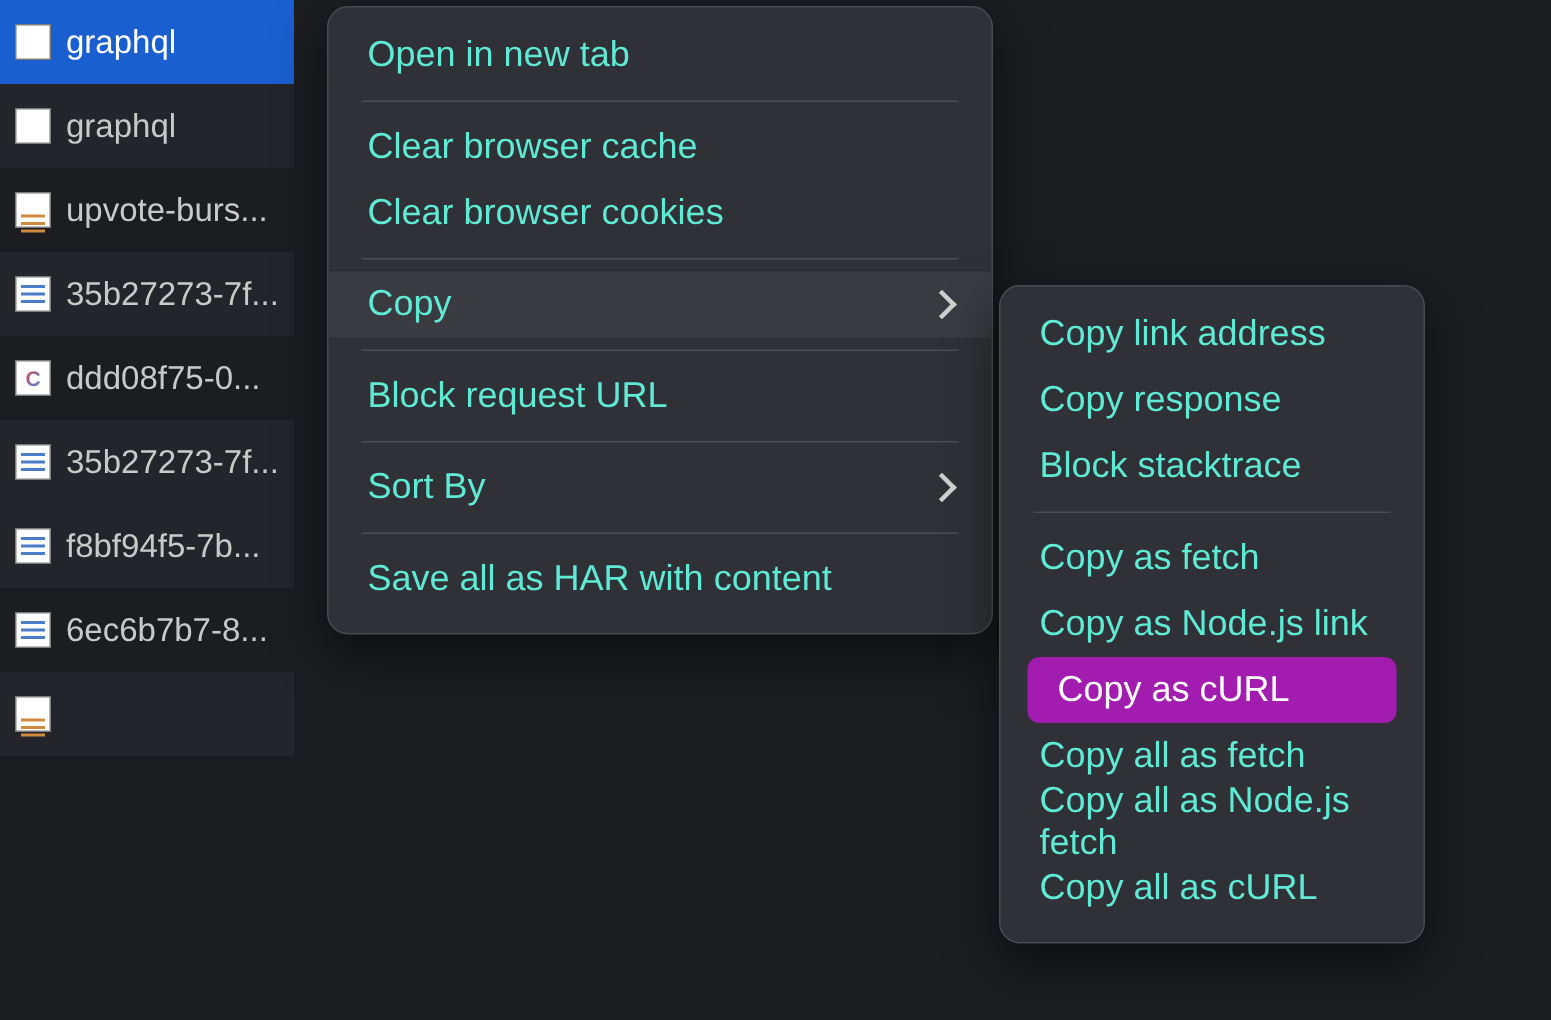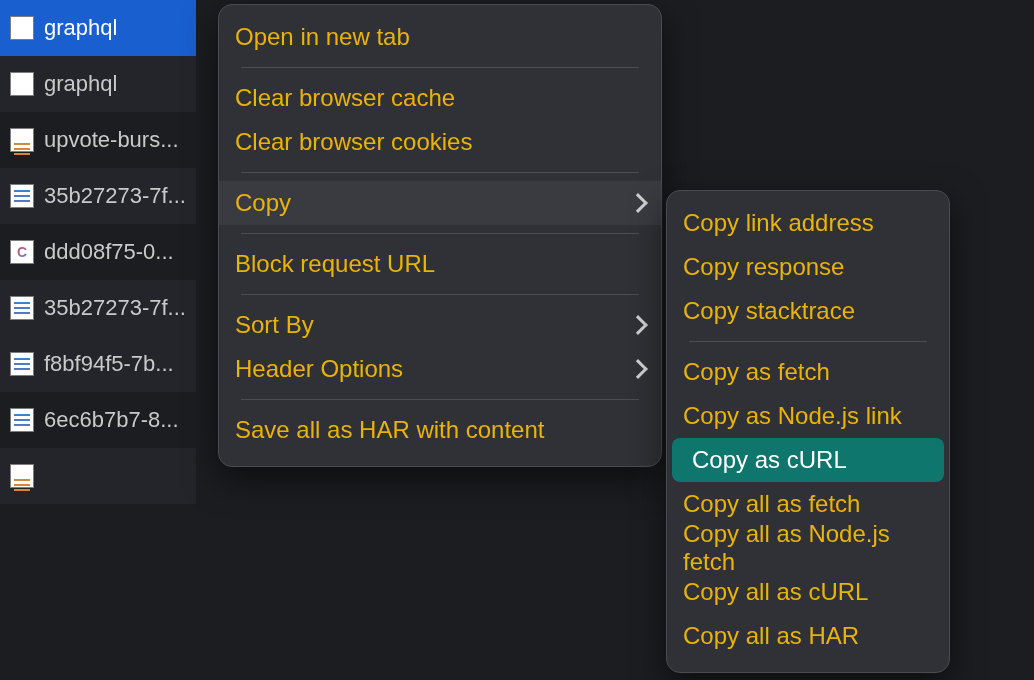--- a/index.html
+++ b/index.html
@@ -70,29 +70,29 @@
       box-shadow: 0 12px 34px rgba(0,0,0,.55);
     }
     .menu-primary { left: 218px; top: 4px; width: 444px; }
     .menu-sub     { left: 666px; top: 190px; width: 284px; }
 
     .menu-item {
       display: flex;
       align-items: center;
       justify-content: space-between;
       height: 44px;
-      padding: 0 16px;
+      padding: 0 26px;
       font-size: 24px;
-      color: #eab308;
+      color: #5eead4;
       cursor: default;
     }
     .menu-item.hovered-grey { background: #3a3b40; }
     .menu-item.hovered-blue {
-      background: #0f766e;
-      margin: 0 5px;
+      background: #a21caf;
+      margin: 0 18px;
       padding: 0 20px;
       border-radius: 8px;
       color: #fff;
       align-items: center;
     }
     .menu-sep {
       height: 1px;
       margin: 8px 22px;
       background: #4c4d52;
     }
@@ -168,40 +168,36 @@
 
   <div class="menu-item">
     <span>Block request URL</span>
   </div>
   <div class="menu-sep"></div>
 
   <div class="menu-item">
     <span>Sort By</span>
     <span class="chevron"></span>
   </div>
-  <div class="menu-item">
-    <span>Header Options</span>
-    <span class="chevron"></span>
-  </div>
   <div class="menu-sep"></div>
 
   <div class="menu-item">
     <span>Save all as HAR with content</span>
   </div>
 </div>
 
 <div class="menu menu-sub">
   <div class="menu-item">
     <span>Copy link address</span>
   </div>
   <div class="menu-item">
     <span>Copy response</span>
   </div>
   <div class="menu-item">
-    <span>Copy stacktrace</span>
+    <span>Block stacktrace</span>
   </div>
   <div class="menu-sep"></div>
 
   <div class="menu-item">
     <span>Copy as fetch</span>
   </div>
   <div class="menu-item">
     <span>Copy as Node.js link</span>
   </div>
   <div class="menu-item hovered-blue">
@@ -209,16 +205,13 @@
   </div>
   <div class="menu-item">
     <span>Copy all as fetch</span>
   </div>
   <div class="menu-item">
     <span>Copy all as Node.js fetch</span>
   </div>
   <div class="menu-item">
     <span>Copy all as cURL</span>
   </div>
-  <div class="menu-item">
-    <span>Copy all as HAR</span>
-  </div>
 </div>
 
 </body></html>

